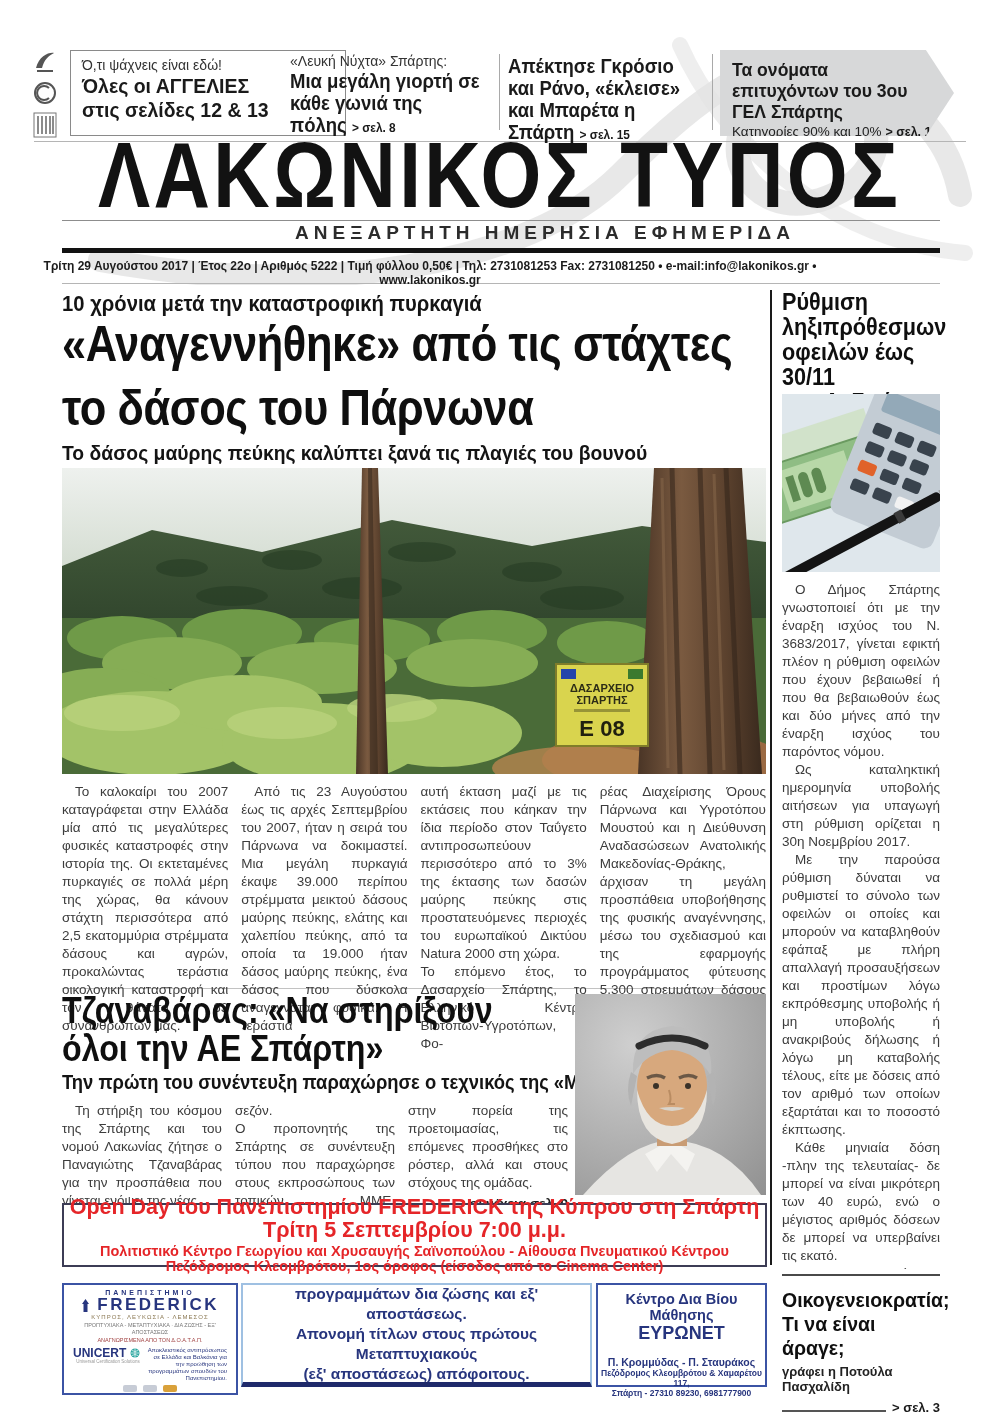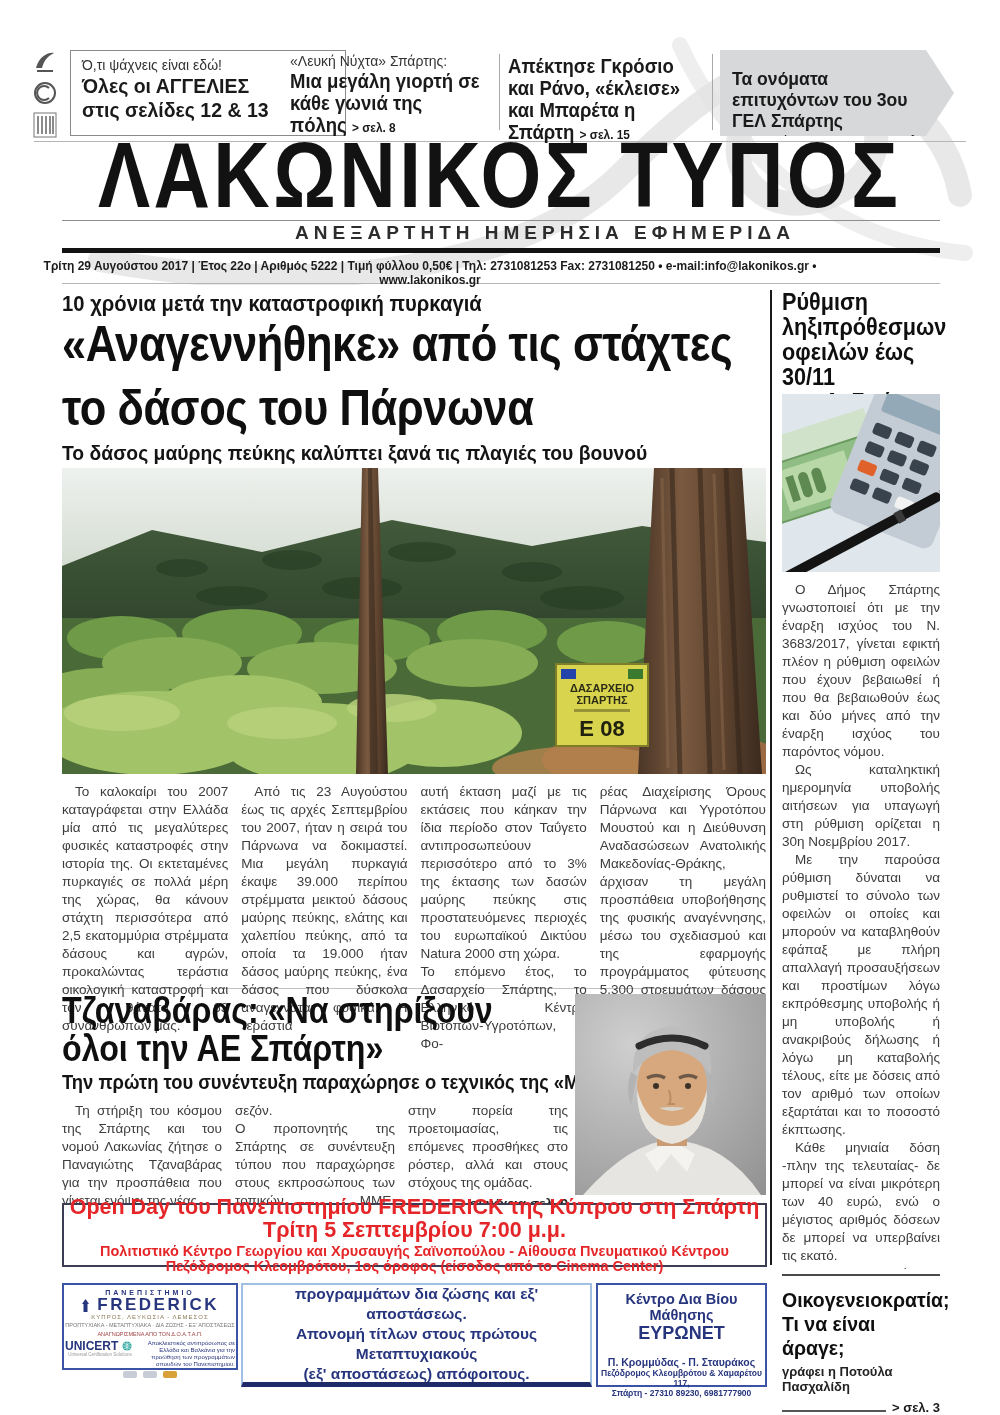--- a/index.html
+++ b/index.html
@@ -18,21 +18,21 @@
   
   .teaser{z-index:2;}
   .t-kicker{font-size:14px;color:#333;margin:0 0 1px 0;}
   .t-title{font-size:19.5px;line-height:22px;font-weight:700;color:#1a1a1a;margin:0;
            display:inline-block;transform:scaleX(.95);transform-origin:left top;}
   .t-ref{font-size:12.5px;font-weight:700;color:#1a1a1a;}
   .teaser1{left:70px;top:50px;width:252px;height:72px;border:1px solid #8a8a8a;padding:6px 11px;background:#fff;}
   .teaser1 .t-title{font-size:20.5px;line-height:24px;}
   .teaser2{left:290px;top:53px;width:204px;}
   .teaser3{left:508px;top:55px;width:198px;}
-  .teaser4{left:720px;top:50px;width:234px;height:86px;background:#d7d8d9;padding:18px 12px 0 12px;box-sizing:border-box;
+  .teaser4{left:720px;top:50px;width:234px;height:86px;background:#d7d8d9;padding:9px 12px 0 12px;box-sizing:border-box;
            clip-path:polygon(0 0,88% 0,100% 50%,88% 100%,0 100%);}
   .teaser4 .t-title{font-size:18.5px;line-height:21px;}
   .t-sub{font-size:13.5px;color:#222;margin-top:2px;}
 
   
   .mast-title-wrap{left:0;top:136px;width:1000px;text-align:center;z-index:1;}
   .mast-title{display:inline-block;font-size:92px;line-height:78px;font-weight:700;color:#121212;
               letter-spacing:4px;transform:scaleX(.85);transform-origin:center top;white-space:nowrap;}
   .subtitle-wrap{left:0;top:222px;width:1000px;text-align:center;z-index:1;padding-left:45px;}
   .subtitle{font-size:19px;font-weight:700;letter-spacing:5px;color:#2c2c2c;}
@@ -67,21 +67,21 @@
   
   .banner{left:62px;top:1203px;width:705px;height:64px;border:2px solid #3c3c55;box-sizing:border-box;
           display:flex;flex-direction:column;justify-content:center;text-align:center;z-index:1;background:#fff;}
   .banner .b1{font-size:21.5px;font-weight:700;color:#e52528;line-height:23px;}
   .banner .b2{font-size:21.5px;font-weight:700;color:#e52528;line-height:23px;}
   .banner .b3{font-size:14.5px;font-weight:700;color:#e52528;line-height:15px;margin-top:2px;}
   .banner .b4{font-size:14.5px;font-weight:700;color:#e52528;line-height:15px;}
 
   
   .ad{box-sizing:border-box;background:#fff;z-index:1;}
-  .ad-fred{left:62px;top:1283px;width:176px;height:87px;border:2px solid #3b53a4;padding:4px 1px;text-align:center;}
+  .ad-fred{left:62px;top:1283px;width:176px;height:112px;border:2px solid #3b53a4;padding:4px 9px;text-align:center;}
   .fred-univ{font-size:7px;letter-spacing:3px;font-weight:700;color:#27357e;}
   .fred-name{font-size:17px;letter-spacing:2.5px;font-weight:700;color:#27357e;line-height:17px;}
   .fred-loc{font-size:6px;letter-spacing:1px;color:#8c7a55;margin-top:1px;}
   .fred-small{font-size:5.5px;color:#777;margin-top:2px;line-height:6.5px;}
   .fred-row{display:flex;align-items:flex-start;gap:4px;margin-top:3px;text-align:right;}
   .fred-unicert{font-size:12px;font-weight:700;color:#27357e;line-height:12px;}
   .fred-unisub{font-size:4.5px;color:#999;}
   .fred-utext{font-size:6px;color:#27357e;line-height:7px;flex:1;}
   .fred-logos{display:flex;justify-content:center;gap:6px;margin-top:3px;}
   .fred-logos i{display:block;width:14px;height:7px;background:#c7ccd6;border-radius:2px;}

